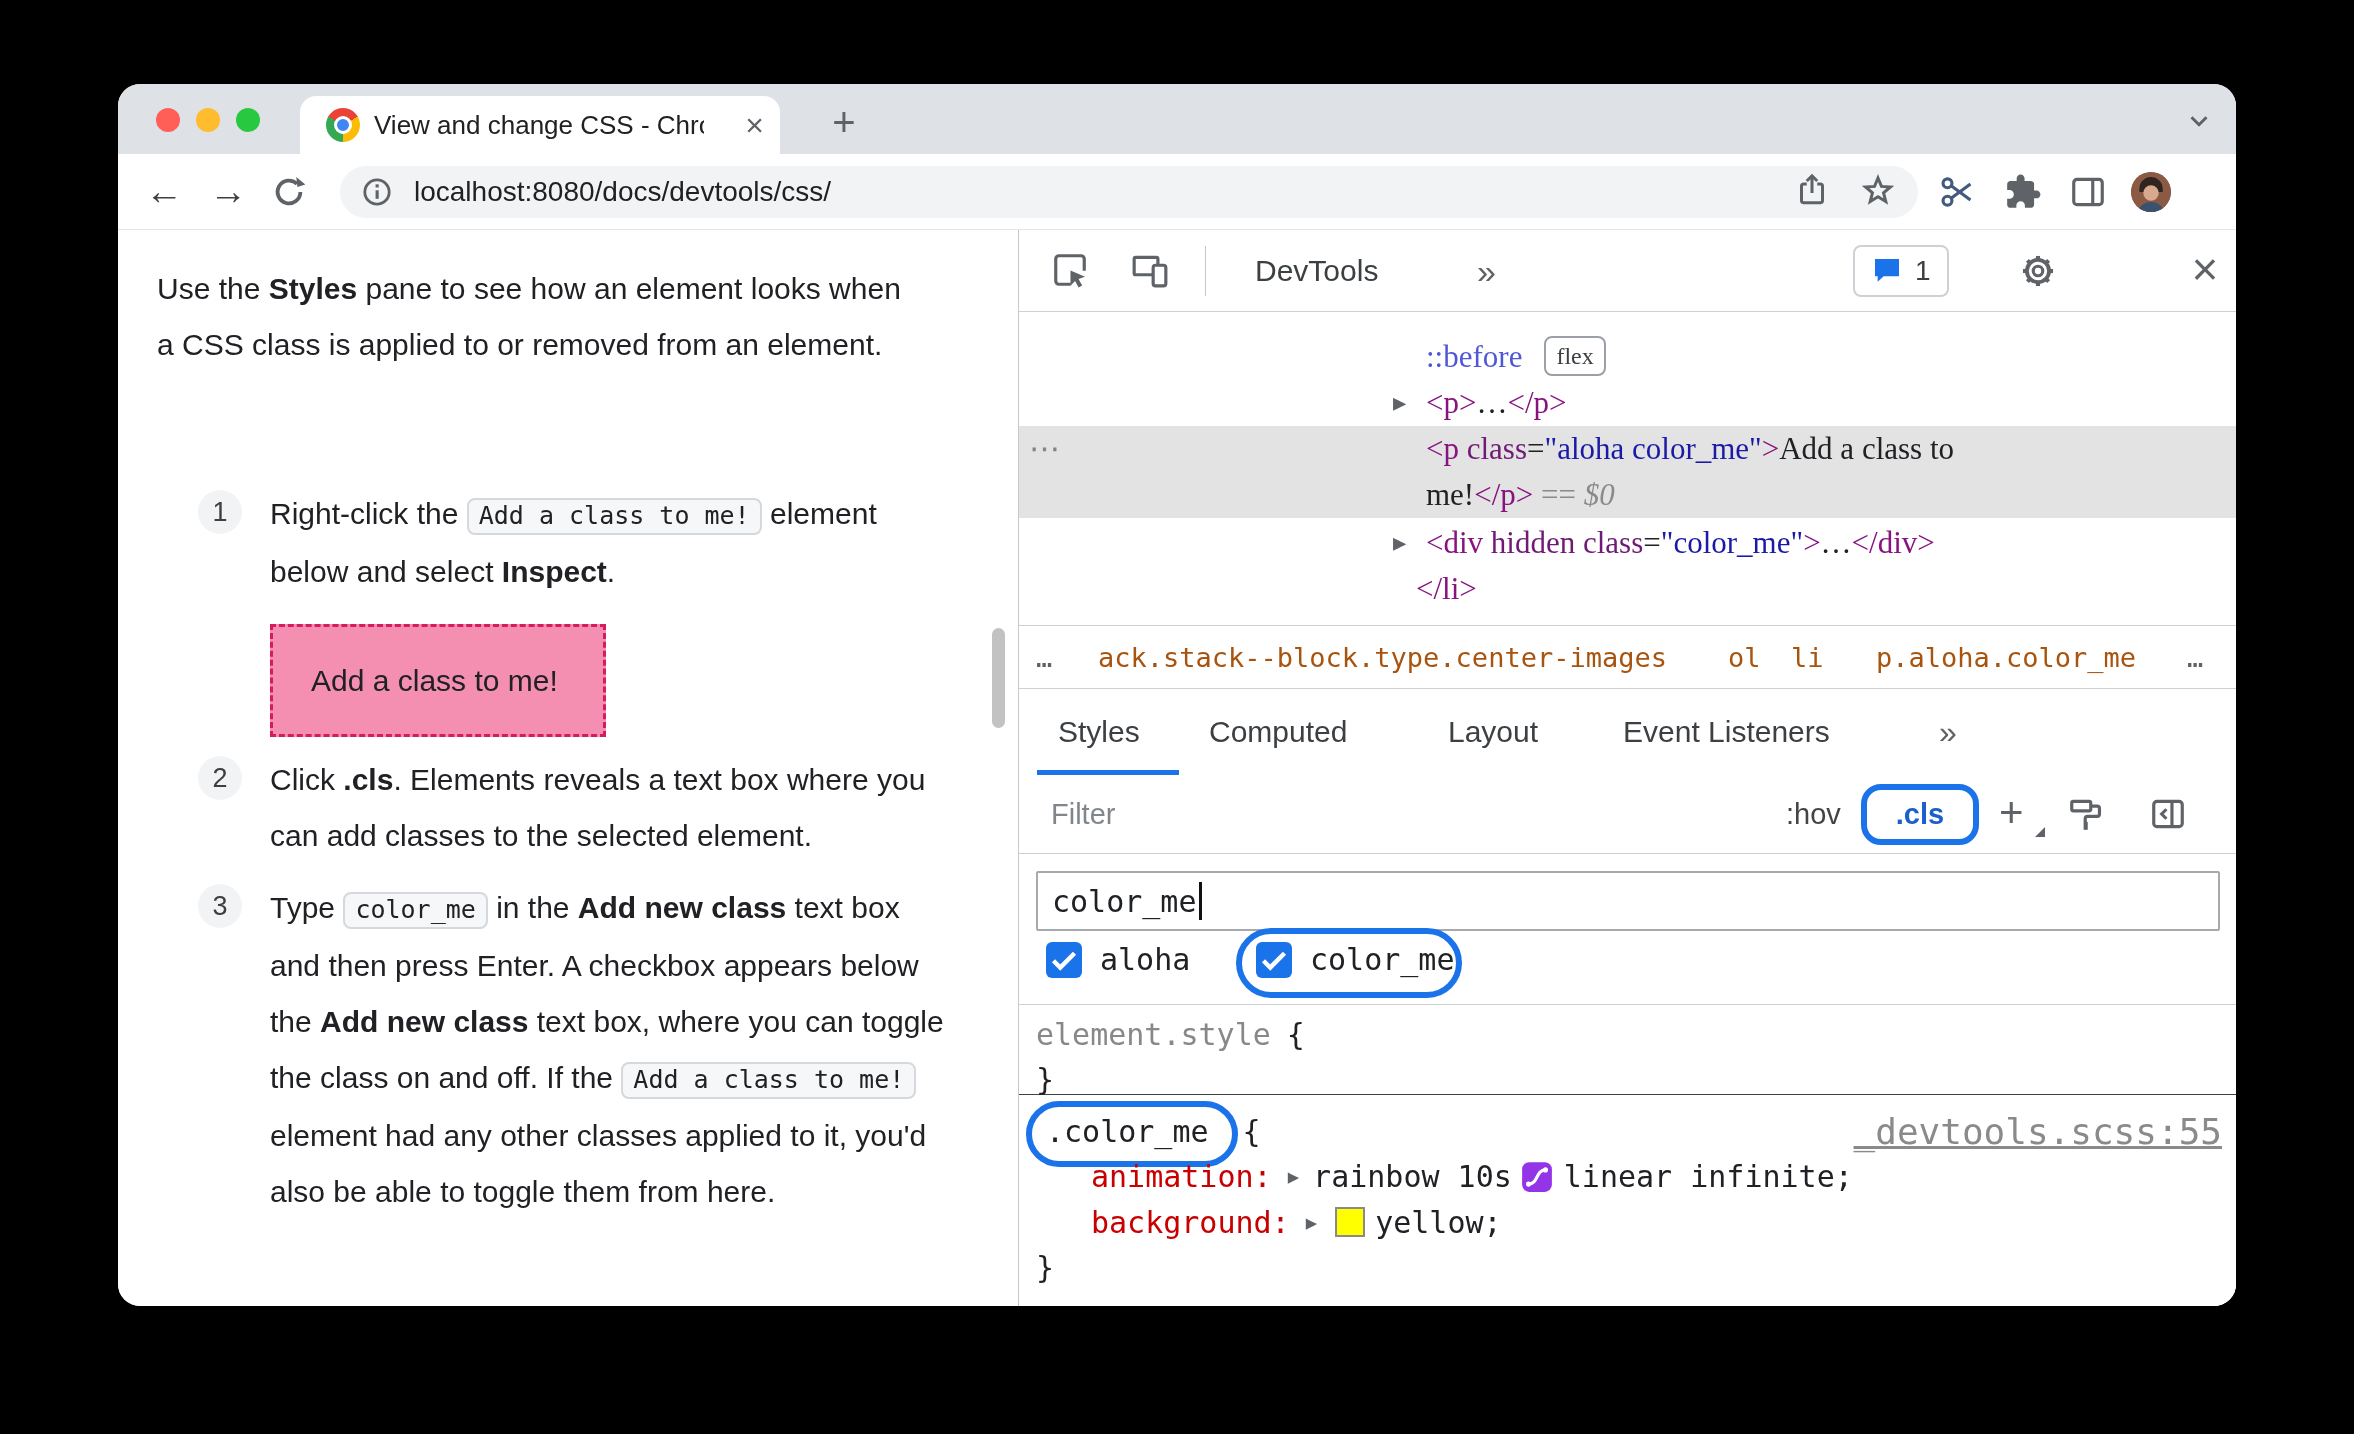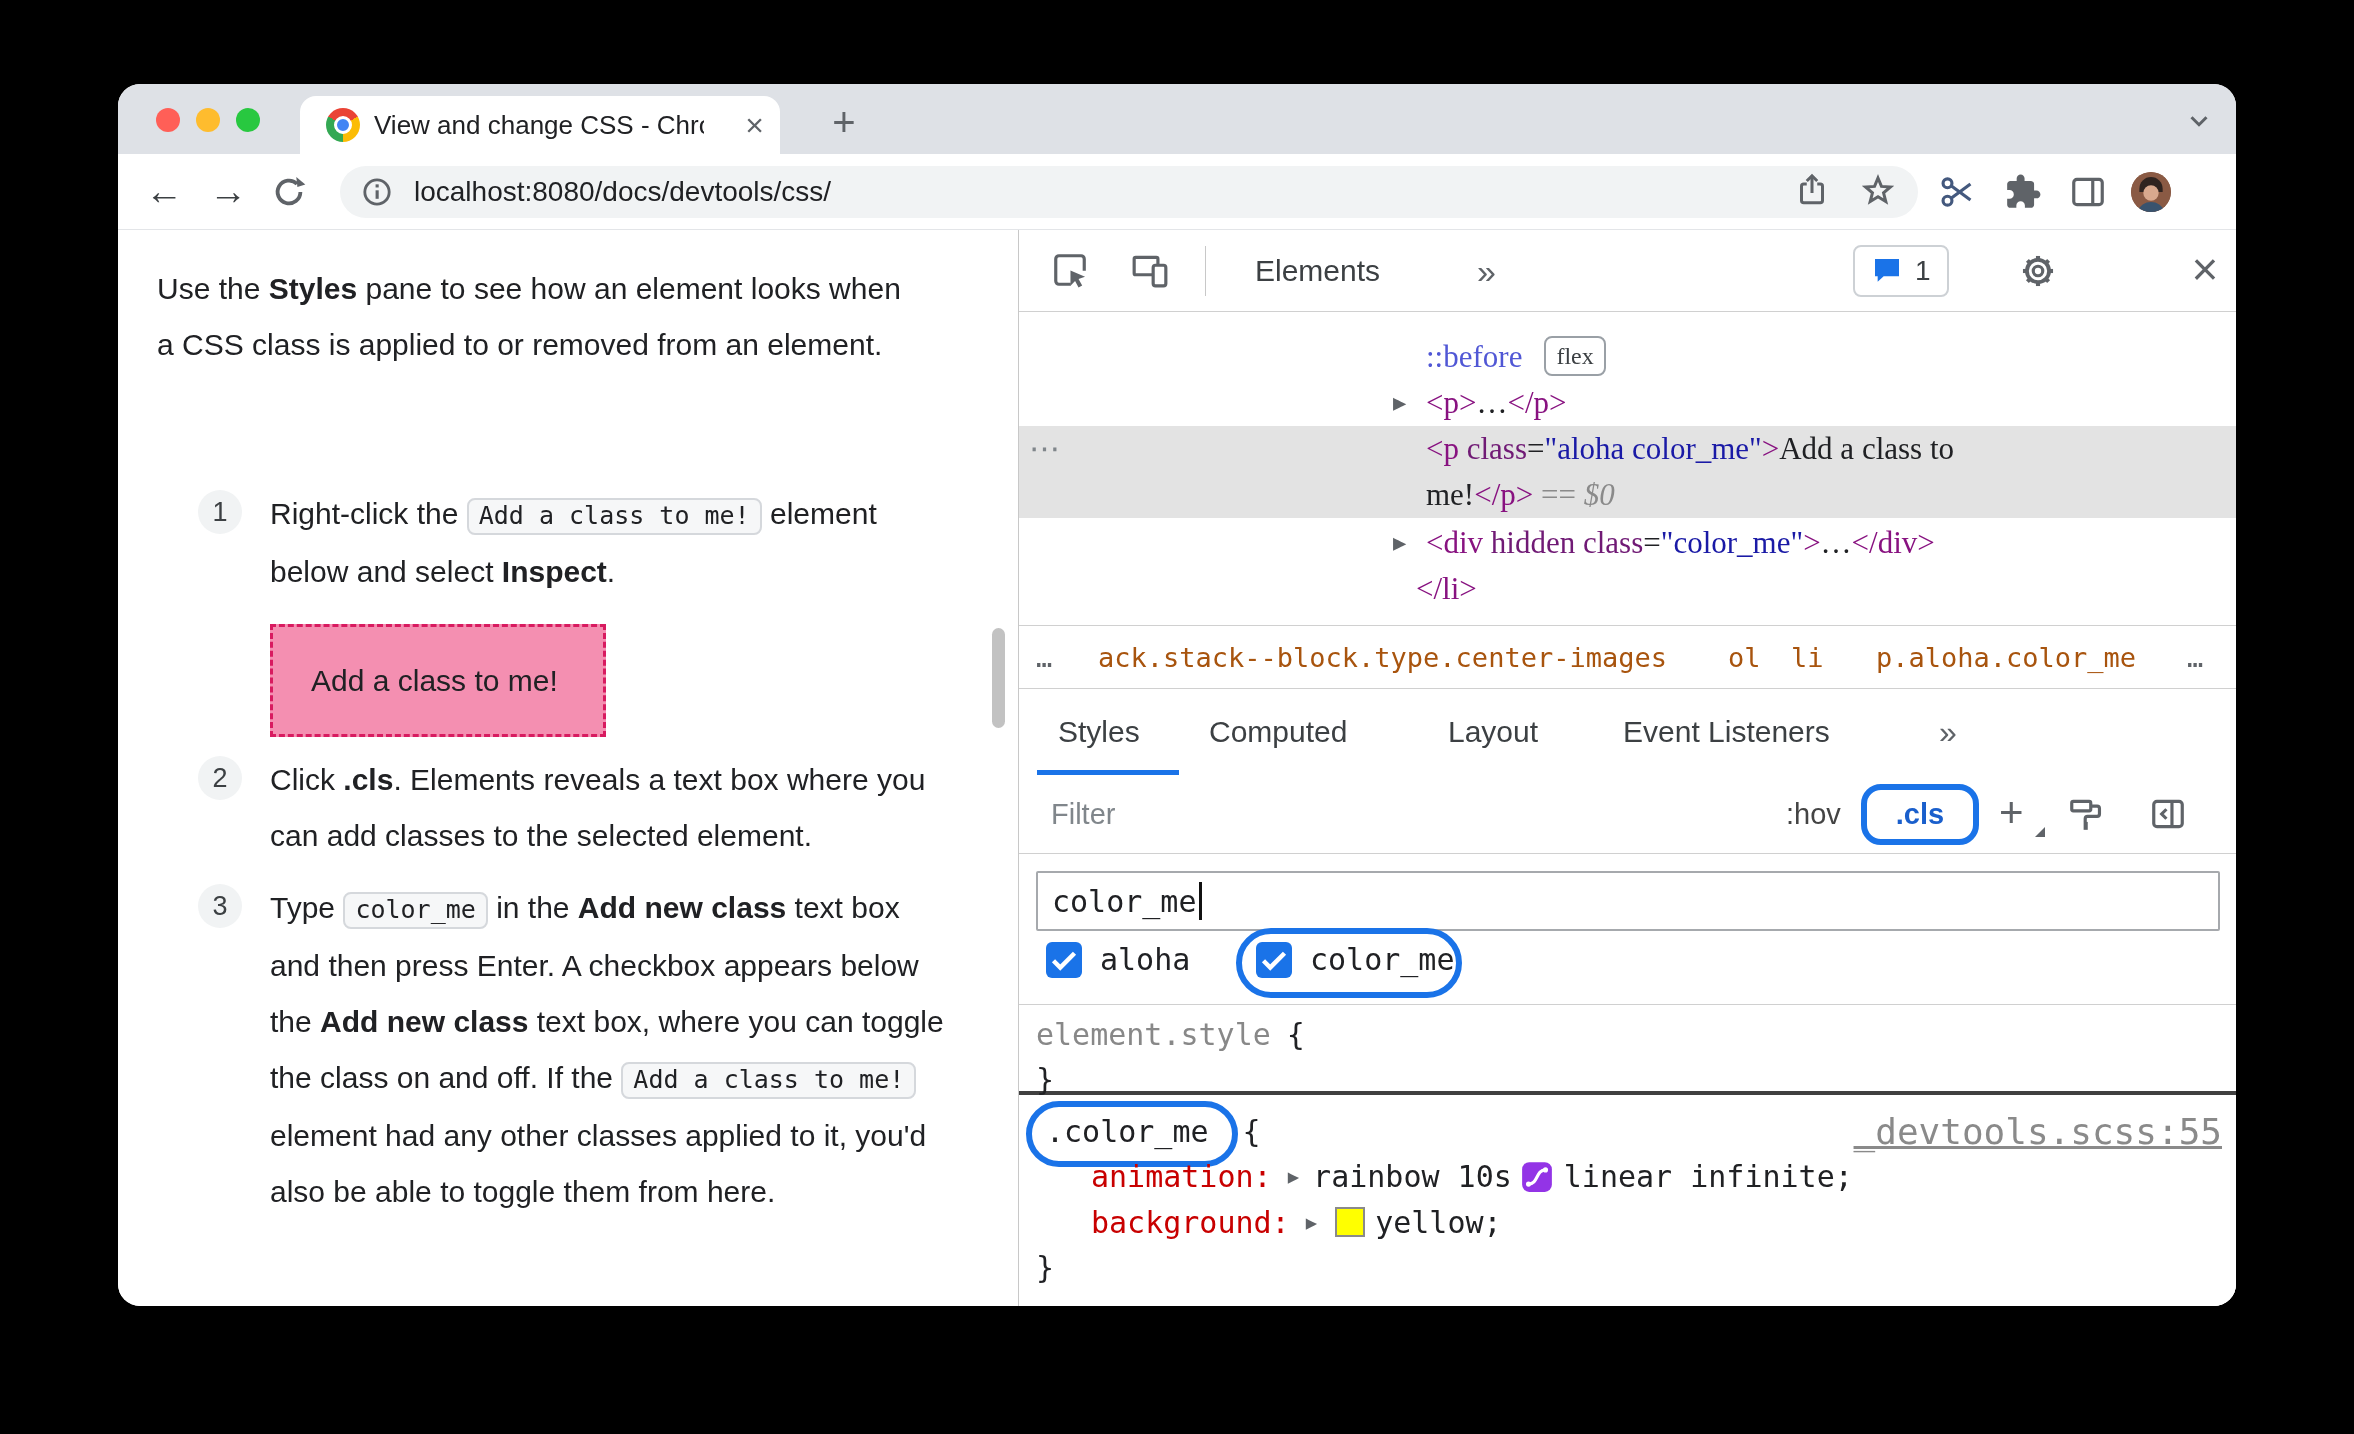--- a/index.html
+++ b/index.html
@@ -107,21 +107,21 @@
   .class-input{position:absolute;left:17px;top:17px;width:1184px;height:60px;background:#fff;
     border:2px solid #a6a9ad;border-radius:2px;display:flex;align-items:center;padding-left:14px;
     font-family:"DejaVu Sans Mono",monospace;font-size:30px;color:#202124}
   .caret{display:inline-block;width:3px;height:38px;background:#111;margin-left:2px}
   .checkbox{position:absolute;width:36px;height:36px;background:#1a73e8;border-radius:6px}
   .cb-label{position:absolute;font-family:"DejaVu Sans Mono",monospace;font-size:30px;color:#202124;
     line-height:44px}
   .cb-ring{position:absolute;left:217px;top:74px;width:226px;height:70px;border:6px solid #1a73e8;
     border-radius:35px}
 
-  .dt-elemstyle{position:absolute;left:0;top:775px;width:100%;height:90px;border-bottom:4px solid #404040}
+  .dt-elemstyle{position:absolute;left:0;top:775px;width:100%;height:90px;border-bottom:1px solid #404040}
   .style-line{position:absolute;font-family:"DejaVu Sans Mono",monospace;font-size:30px;
     line-height:46px;white-space:pre;color:#202124}
   .sel-gray{color:#888}
   .prop{color:#c80000}
   .value-arrow{font-size:19px;color:#5f6368;margin:0 14px 0 16px;vertical-align:4px}
   .dt-rule{position:absolute;left:0;top:865px;width:100%;height:211px}
   .sel-ring{position:absolute;left:7px;top:6px;width:212px;height:66px;border:6px solid #1a73e8;
     border-radius:33px}
   .src-link{position:absolute;right:14px;top:14px;font-family:"DejaVu Sans Mono",monospace;
     font-size:36px;line-height:46px;color:#8a8a8a;text-decoration:underline}
@@ -252,21 +252,21 @@
               <path d="M12.3 12.3l9.2 3.9-4.1 1.5 2.3 4.1-2.3 1.2-2.2-4.1-2.9 3z" fill="#5f6368"></path>
             </svg>
         </span>
         <span class="abs" style="left:112px;top:21px">
           <svg width="38" height="38" viewBox="0 0 24 24">
               <rect x="2" y="4" width="15" height="11" rx="1" fill="none" stroke="#5f6368" stroke-width="2"></rect>
               <rect x="14" y="9" width="8" height="13" rx="1.5" fill="#fff" stroke="#5f6368" stroke-width="2"></rect>
             </svg>
         </span>
         <span class="dt-sep"></span>
-        <span class="dt-tab-label" style="left:236px">Elements</span>
+        <span class="dt-tab-label" style="left:236px">DevTools</span>
         <span class="dt-tab-label" style="left:458px;color:#5f6368;font-size:34px">»</span>
         <span class="issues-btn">
           <svg width="32" height="32" viewBox="0 0 24 24">
               <path d="M3 3h18v13H9.5L5 20v-4H3z" fill="#1a73e8"></path>
             </svg>
           <span class="issues-count">1</span>
         </span>
         <span class="abs" style="left:1000px;top:22px">
           <svg width="38" height="38" viewBox="0 0 24 24">
               <g stroke="#5f6368" stroke-width="2.6">

